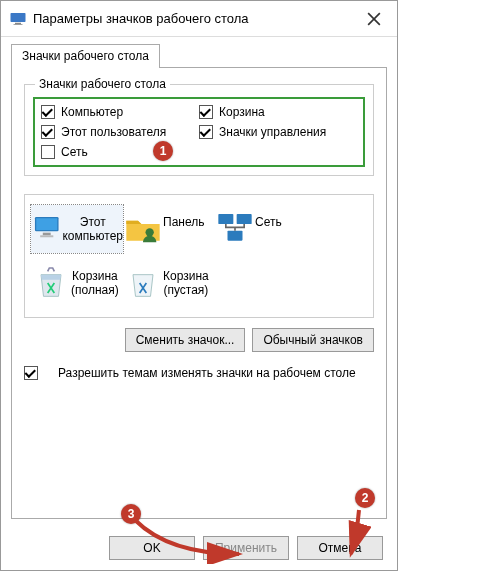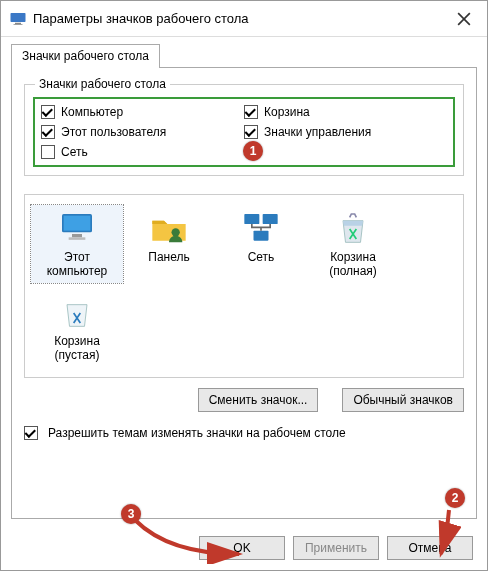--- a/index.html
+++ b/index.html
@@ -9,21 +9,21 @@
     font-size: 12px;
     background: #fff;
     width: 504px;
     height: 573px;
     overflow: hidden;
     position: relative;
     color: #000;
   }
   .window {
     border: 1px solid #999;
-    width: 488px;
+    width: 398px;
     height: 571px;
     position: relative;
     background: #fff;
   }
   .titlebar {
     height: 36px;
     display: flex;
     align-items: center;
     padding-left: 8px;
     border-bottom: 1px solid #ddd;
@@ -97,41 +97,41 @@
     transform: rotate(-45deg) translate(0,-1px);
   }
   .icons-box {
     border:1px solid #ccc;
     margin-top:18px;
     padding: 10px 6px 4px 6px;
   }
   .icons-row { display:flex; flex-wrap:wrap; }
   .icon-cell {
     width: 92px;
-    display:flex; flex-direction:column; align-items:center;
+    display:flex; flex-direction:row; align-items:center;
     margin-bottom:6px;
     font-size:12px; text-align:center;
     padding:4px 0;
   }
   .icon-cell.selected { outline:1px dotted #888; background:#eef4fb; }
   .icon-img { width:40px; height:40px; display:flex; align-items:center; justify-content:center; }
   .icon-label { margin-top:2px; line-height:1.15; min-height:28px; }
-  .btn-row { display:flex; justify-content:flex-end; gap:24px; margin-top:10px; }
+  .btn-row { display:flex; justify-content:flex-end; gap:7px; margin-top:10px; }
   .btn {
     min-width: 110px;
     height:24px;
     border:1px solid #999;
     background:#e8e8e8;
     font-size:12px;
     display:flex; align-items:center; justify-content:center;
     padding:0 10px;
     cursor:default;
   }
   .btn.disabled { color:#888; }
-  .allow-row { display:flex; align-items:center; gap:10px; margin-top:14px; }
+  .allow-row { display:flex; align-items:center; gap:20px; margin-top:14px; }
   .bottom-row {
     position:absolute;
     left:8px; right:0; bottom:10px;
     display:flex; justify-content:flex-end; gap:8px;
     padding-right:14px;
   }
   .bottom-row .btn { min-width:86px; }
   .badge {
     width:20px; height:20px; border-radius:50%;
     background:#c0392b; color:#fff;

